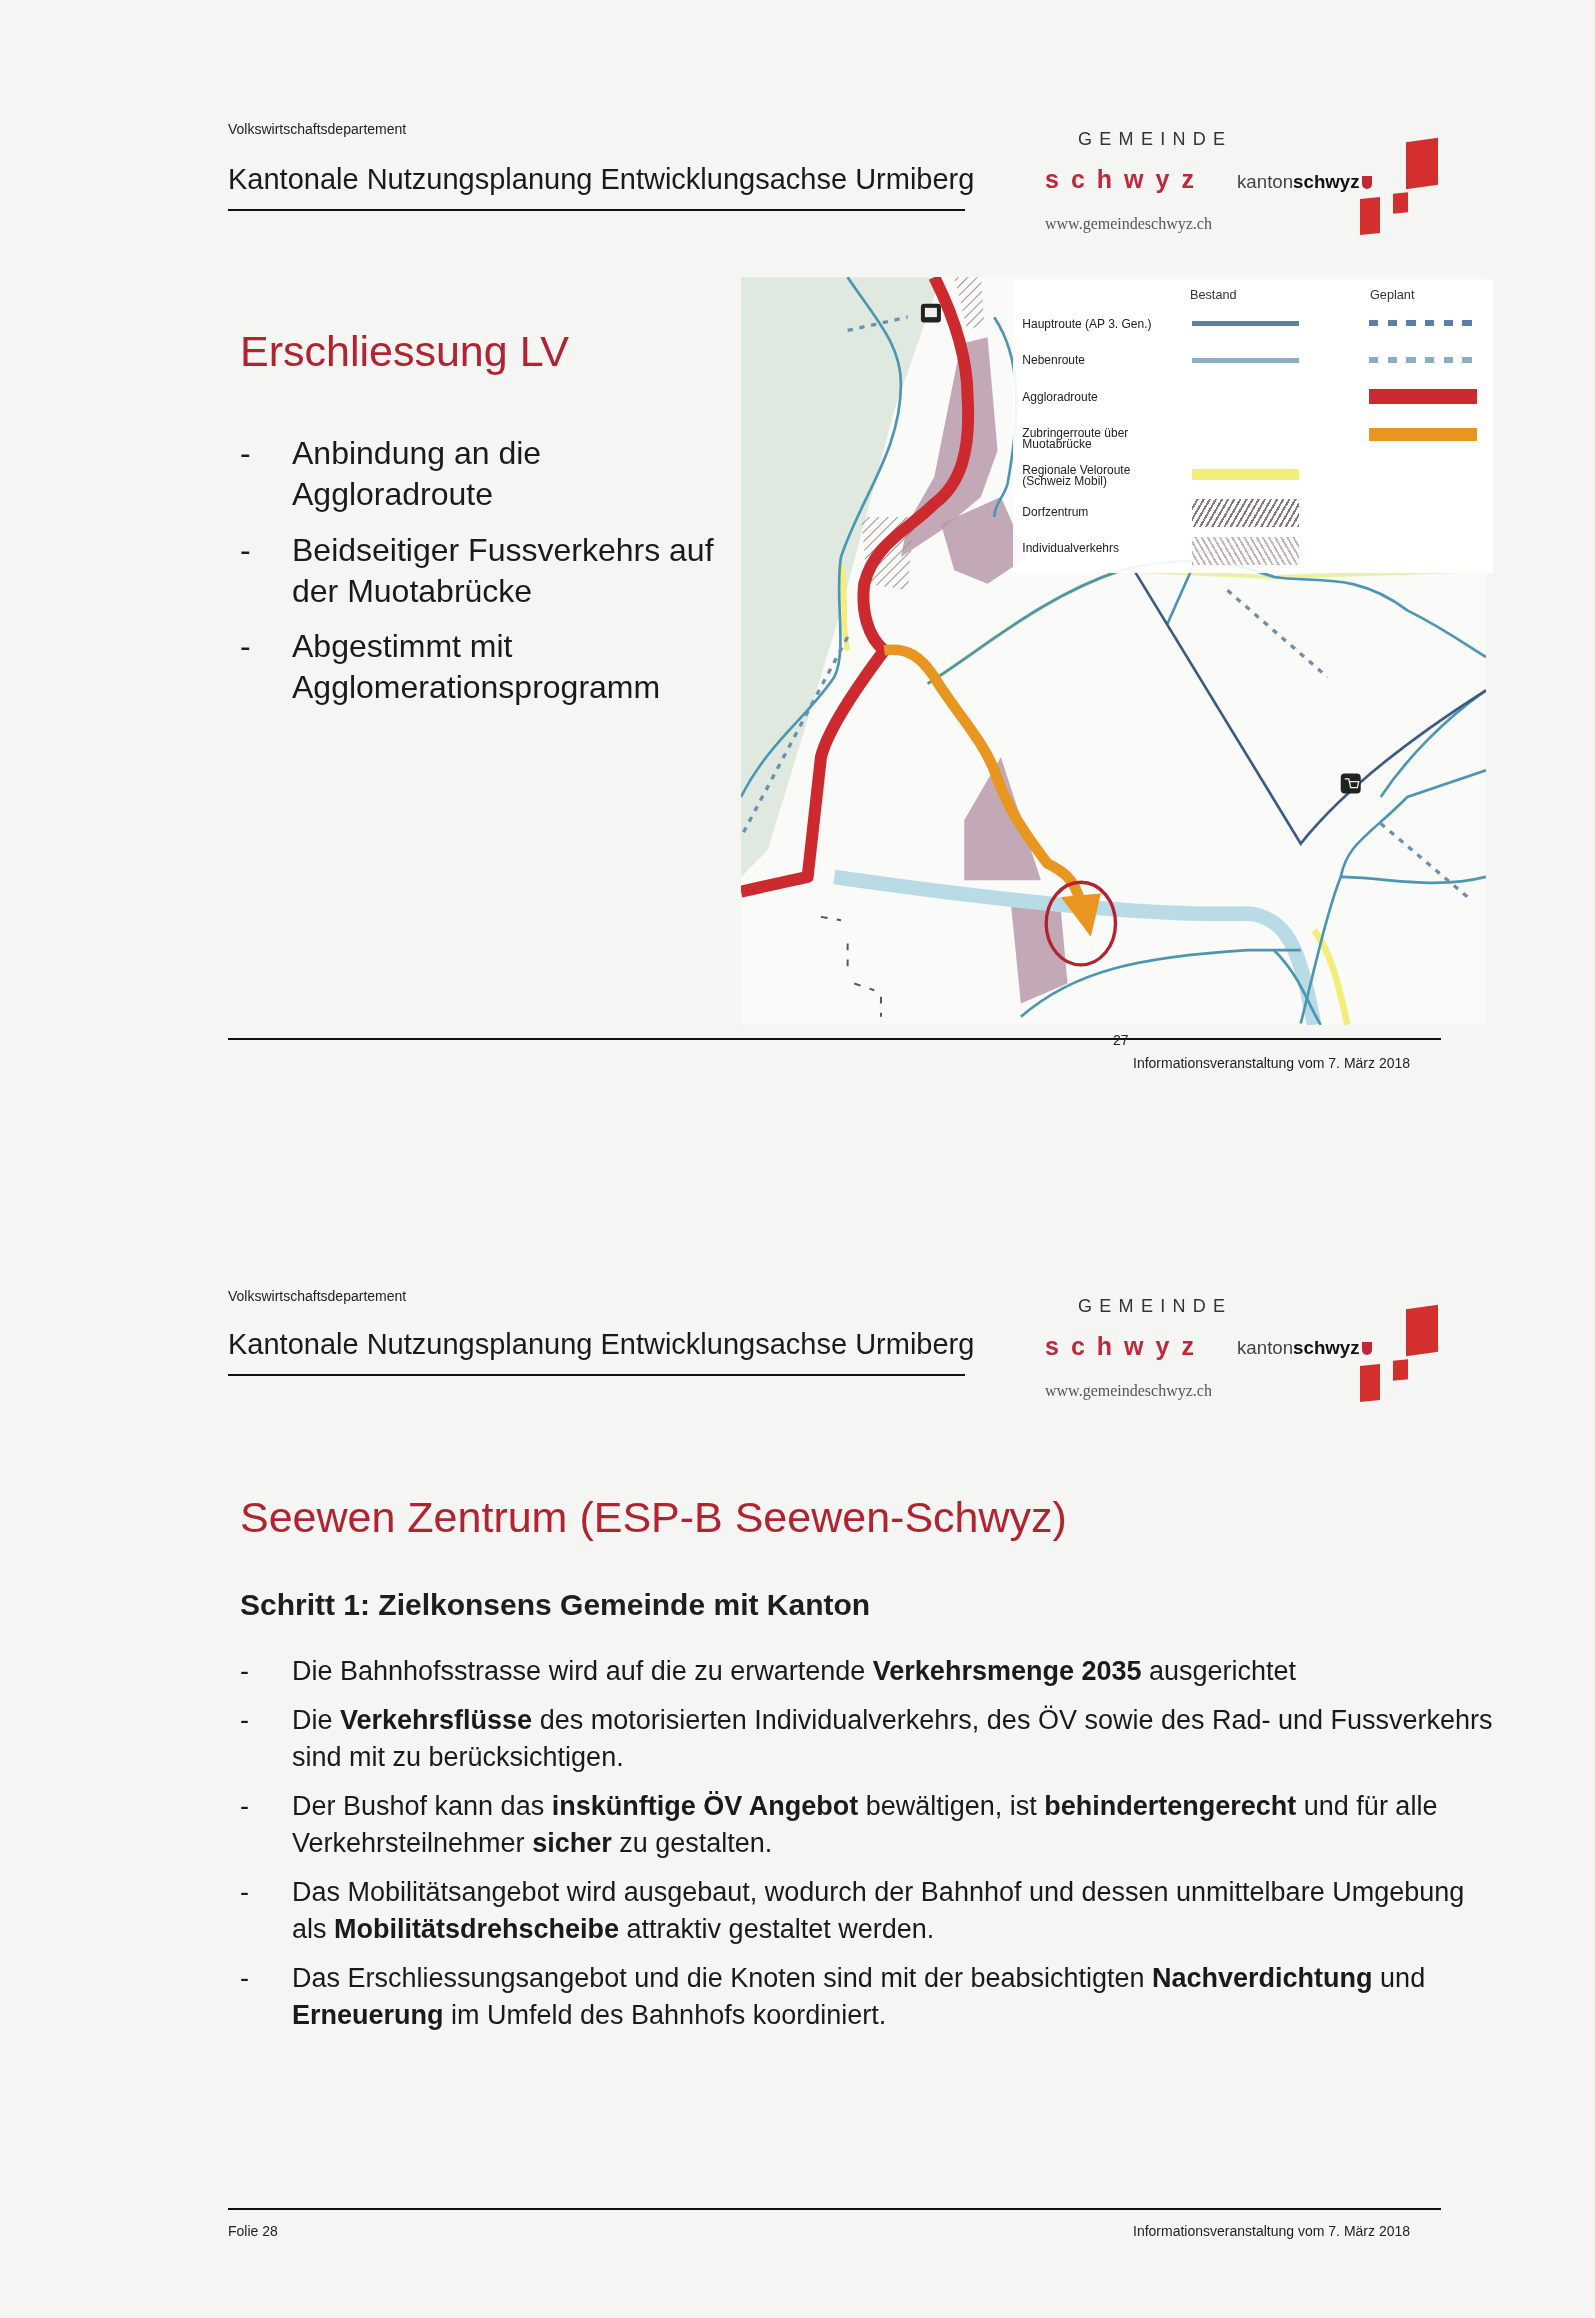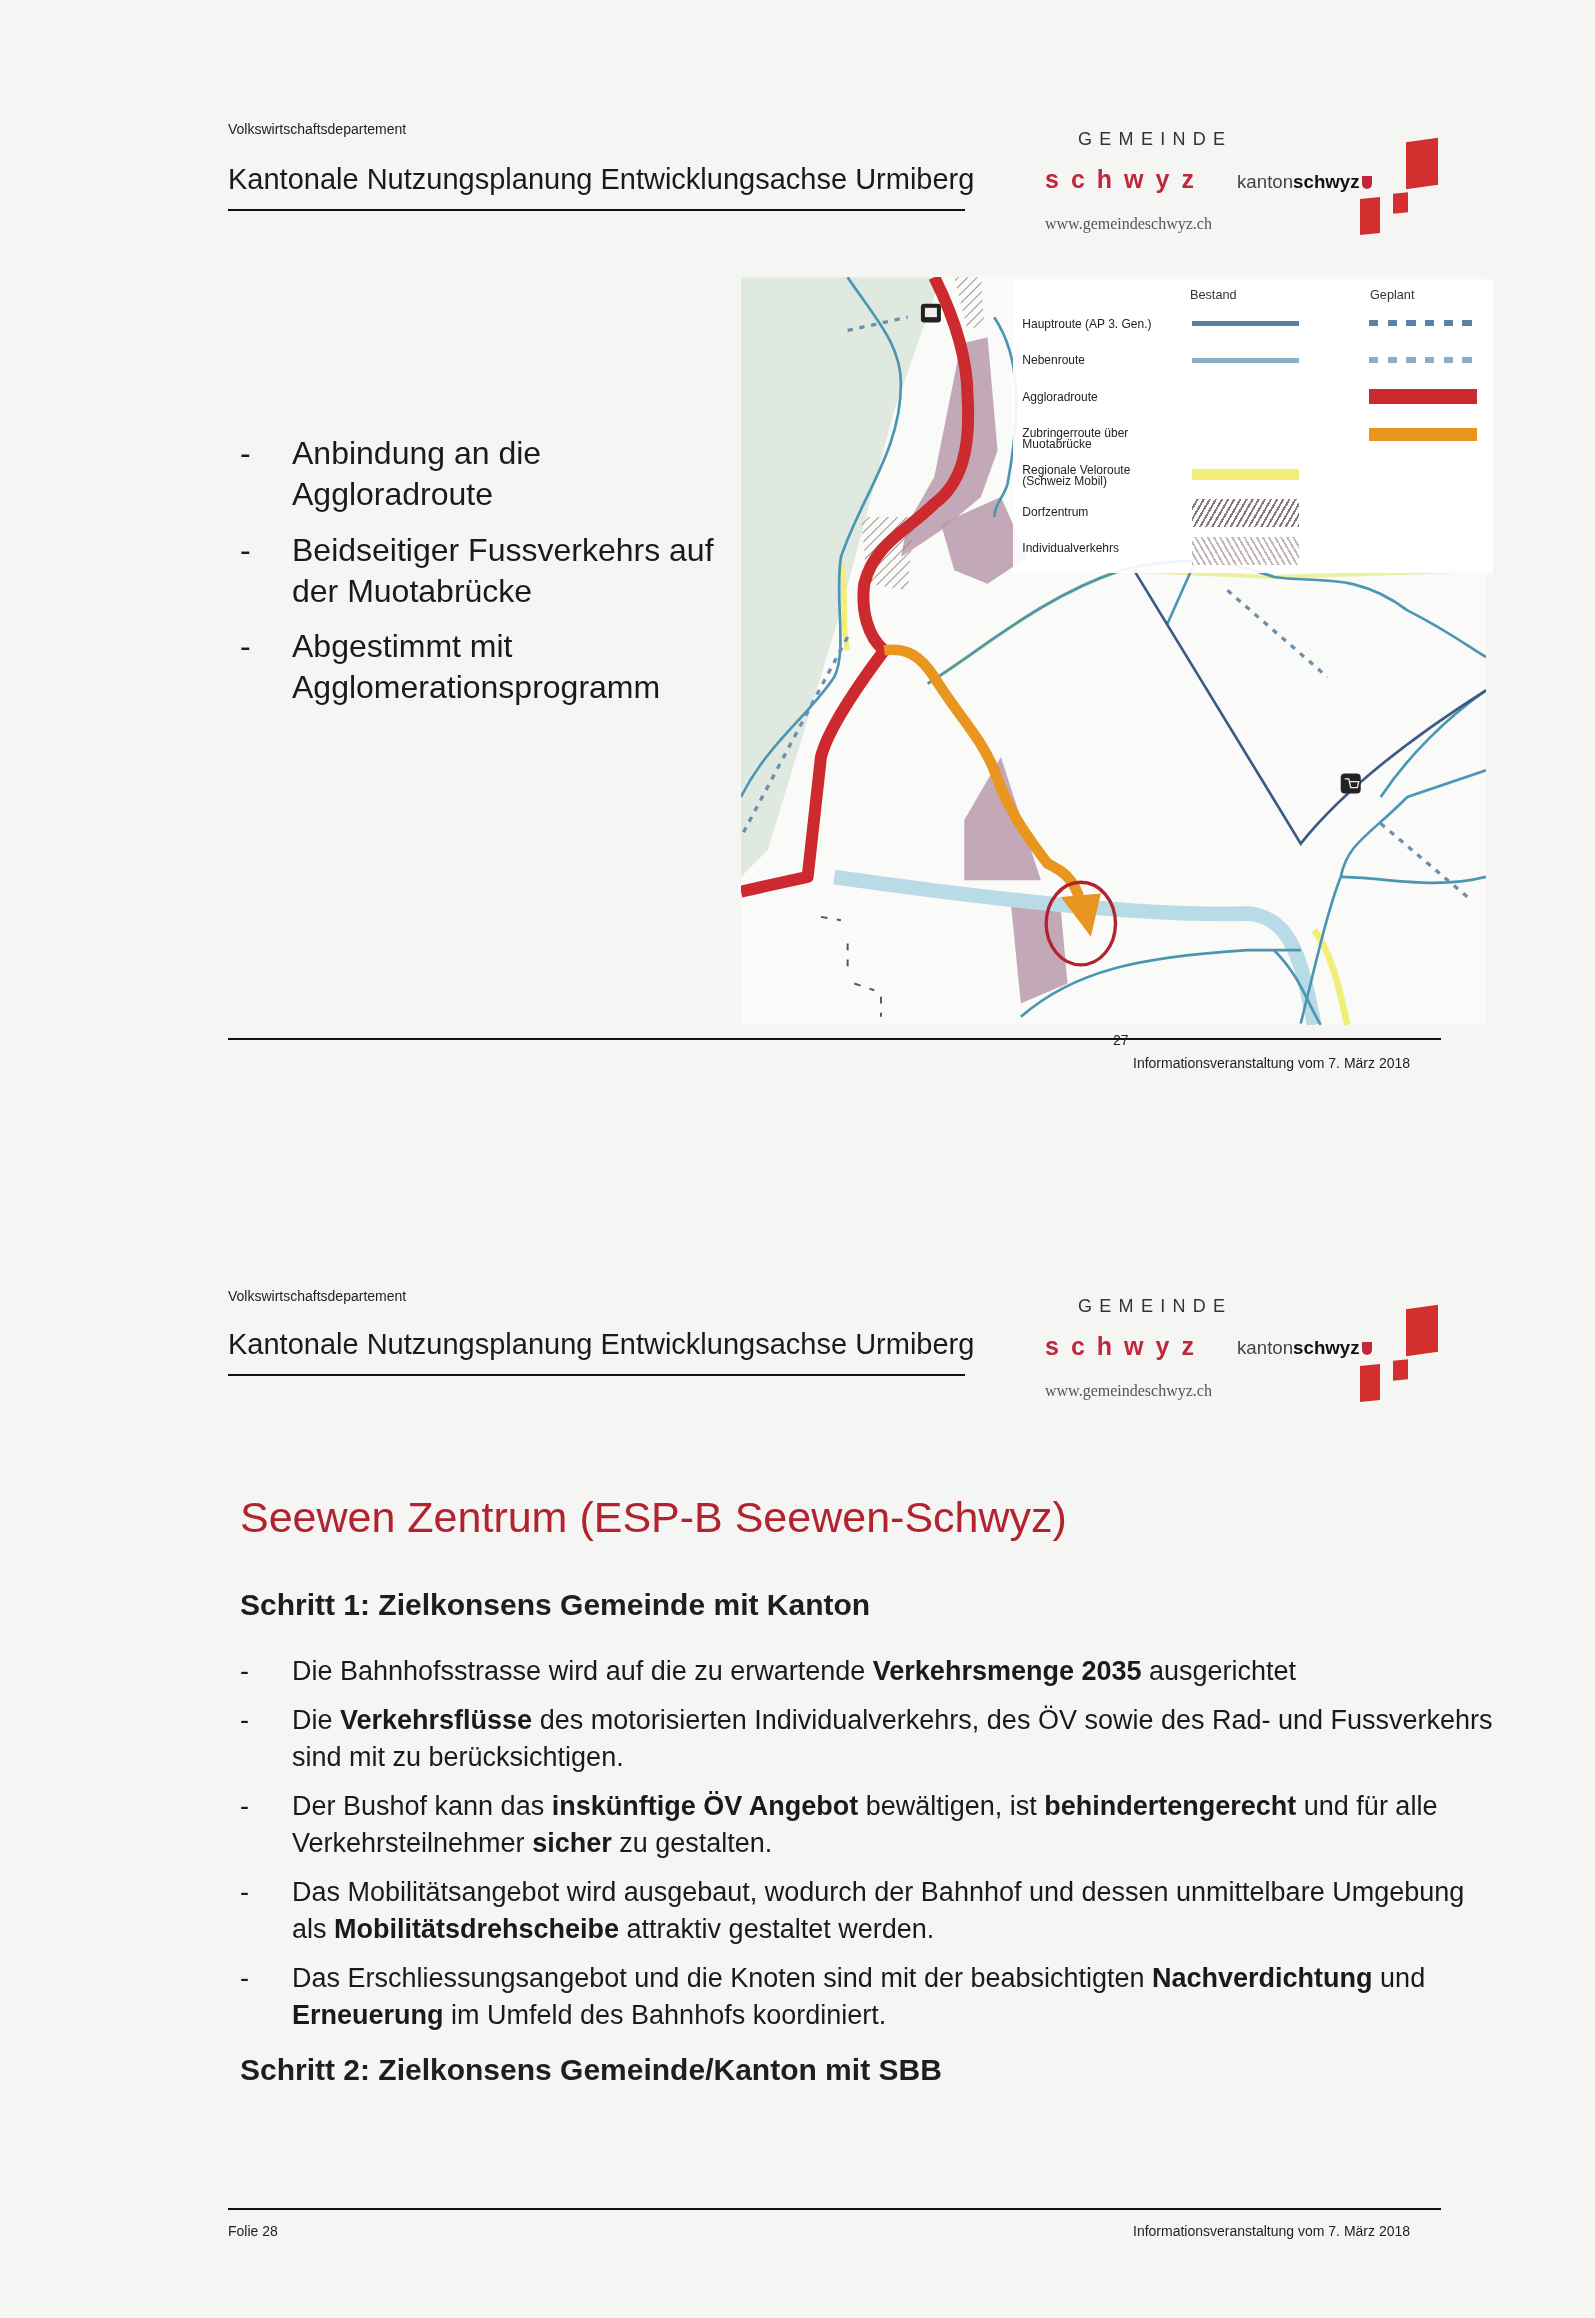--- a/index.html
+++ b/index.html
@@ -63,20 +63,21 @@
     <div class="logo-schwyz" style="top:165px">schwyz</div>
     <div class="logo-url" style="top:215px">www.gemeindeschwyz.ch</div>
   </div>
   <div class="logo-kanton" style="top:171px"><span>kanton</span><b>schwyz</b><span class="shield"></span></div>
   <div class="kanton-mark" style="top:133px">
     <div style="left:53px;top:6.7px;width:32px;height:47px;transform:skewY(-8deg)"></div>
     <div style="left:6.7px;top:65px;width:20px;height:36px;transform:skewY(-6deg)"></div>
     <div style="left:40px;top:60px;width:14.7px;height:20px;transform:skewY(-6deg)"></div>
   </div>
 
+  <div class="slide-title" style="top:327px">Erschliessung LV</div>
 
   <ul class="bullets" style="top:433px; font-size:32px; line-height:41px;">
     <li style="margin-bottom:14.7px"><span class="dash">-</span><span>Anbindung an die</span><br><span>Aggloradroute</span></li>
     <li style="margin-bottom:14.7px"><span class="dash">-</span><span>Beidseitiger Fussverkehrs auf</span><br><span>der Muotabrücke</span></li>
     <li><span class="dash">-</span><span>Abgestimmt mit</span><br><span>Agglomerationsprogramm</span></li>
   </ul>
 
   <div class="map">
     <svg width="745" height="748" viewBox="0 0 1118 1122">
       <defs>
@@ -197,19 +198,18 @@
   <div class="step" style="top:335px">Schritt 1: Zielkonsens Gemeinde mit Kanton</div>
 
   <div class="s2-bullets" style="top:400px" id="s2-bullets">
       <div class="item"><span class="dash">-</span><span>Die Bahnhofsstrasse wird auf die zu erwartende </span><b>Verkehrsmenge 2035</b><span> ausgerichtet</span></div>
       <div class="item"><span class="dash">-</span><span>Die </span><b>Verkehrsflüsse</b><span> des motorisierten Individualverkehrs, des ÖV sowie des Rad- und Fussverkehrs sind mit zu berücksichtigen.</span></div>
       <div class="item"><span class="dash">-</span><span>Der Bushof kann das </span><b>inskünftige ÖV Angebot</b><span> bewältigen, ist </span><b>behindertengerecht</b><span> und für alle Verkehrsteilnehmer </span><b>sicher</b><span> zu gestalten.</span></div>
       <div class="item"><span class="dash">-</span><span>Das Mobilitätsangebot wird ausgebaut, wodurch der Bahnhof und dessen unmittelbare Umgebung als </span><b>Mobilitätsdrehscheibe</b><span> attraktiv gestaltet werden.</span></div>
       <div class="item"><span class="dash">-</span><span>Das Erschliessungsangebot und die Knoten sind mit der beabsichtigten </span><b>Nachverdichtung</b><span> und </span><b>Erneuerung</b><span> im Umfeld des Bahnhofs koordiniert.</span></div>
     </div>
 
-  <div class="step" style="top:800px">Schritt 2: Zielkonsens Gemeinde/Kanton mit SBB</div>
 
   <div class="footer-rule" style="top:955px"></div>
   <div class="footer-text" style="left:228px;top:970px">Folie 28</div>
   <div class="footer-text" style="left:1133px;top:970px">Informationsveranstaltung vom 7. März 2018</div>
 </section>
 
 
 </body></html>

